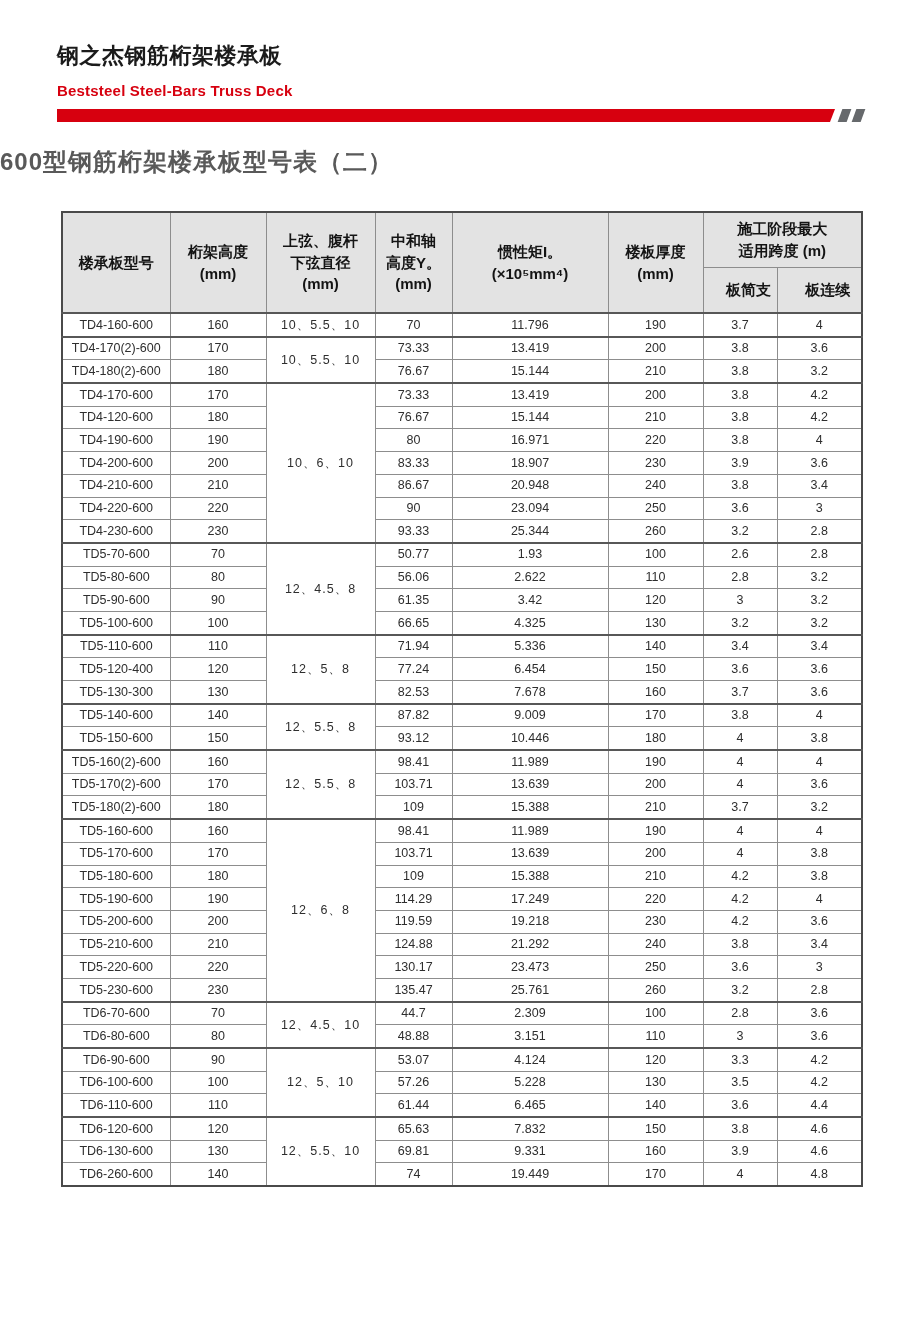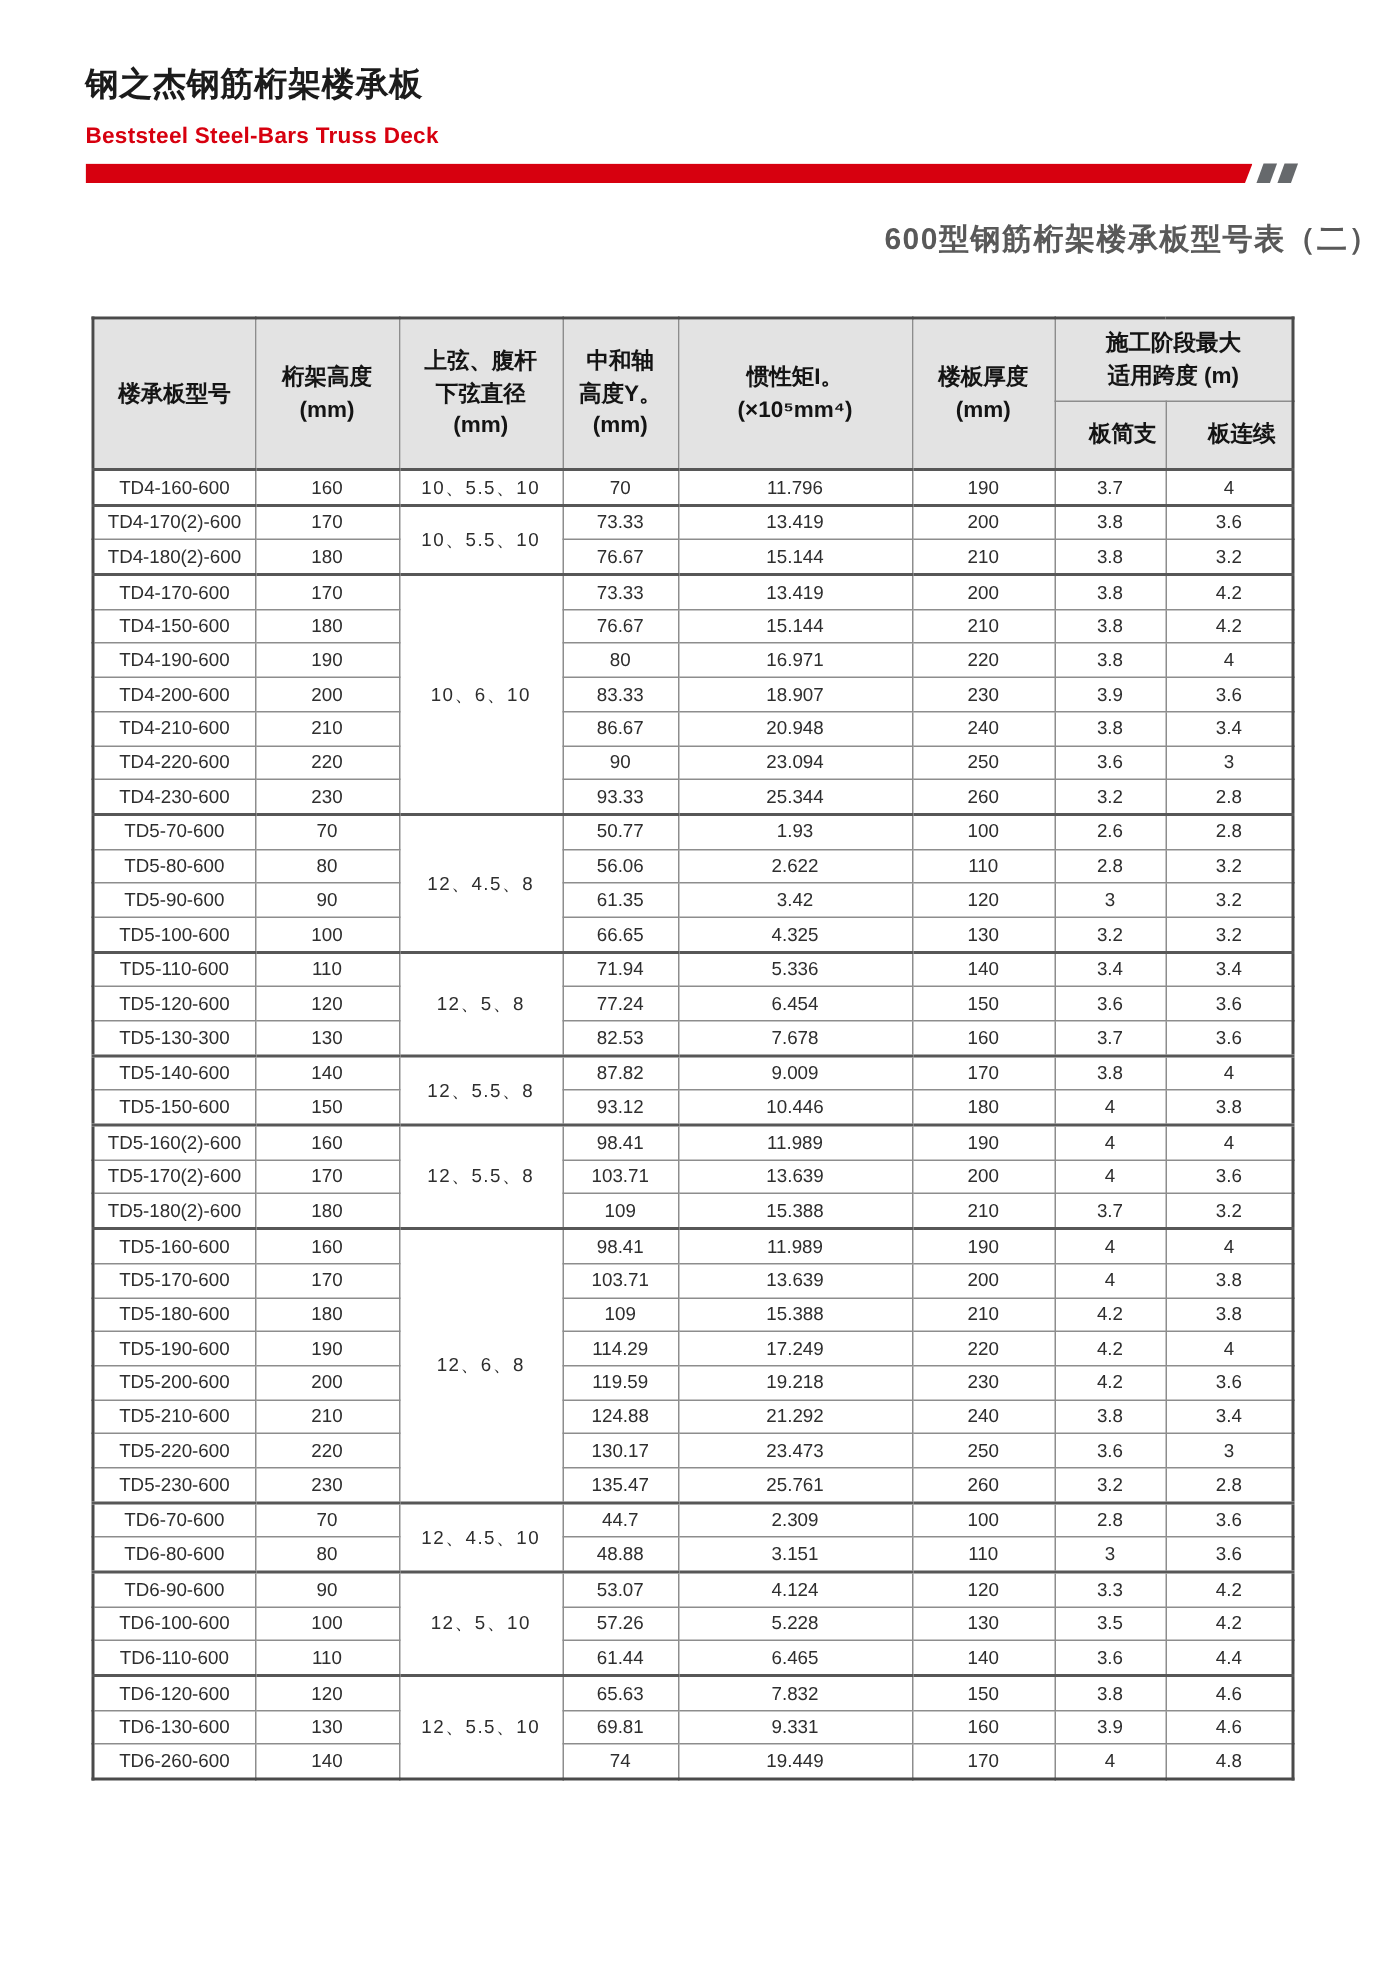--- a/index.html
+++ b/index.html
@@ -55,22 +55,22 @@
     margin-left: 5px;
     background: #66696c;
     transform: skewX(-20deg);
   }
   
   .page-title {
     position: absolute;
     left: 0;
     top: 146px;
     width: 100%;
-    text-align: right;
-    font-size: 20px;
+    text-align: left;
+    font-size: 24px;
     font-weight: bold;
     color: #595959;
     letter-spacing: 1px;
   }
   
   table.spec {
     position: absolute;
     left: 61px;
     top: 211px;
     width: 801px;
@@ -193,21 +193,21 @@
           <td>TD4-170-600</td>
           <td>170</td>
           <td class="dia-cell" rowspan="7">10、6、10</td>
           <td>73.33</td>
           <td>13.419</td>
           <td>200</td>
           <td>3.8</td>
           <td>4.2</td>
         </tr>
         <tr>
-          <td>TD4-150-600</td>
+          <td>TD4-120-600</td>
           <td>180</td>
           <td>76.67</td>
           <td>15.144</td>
           <td>210</td>
           <td>3.8</td>
           <td>4.2</td>
         </tr>
         <tr>
           <td>TD4-190-600</td>
           <td>190</td>
@@ -294,21 +294,21 @@
           <td>TD5-110-600</td>
           <td>110</td>
           <td class="dia-cell" rowspan="3">12、5、8</td>
           <td>71.94</td>
           <td>5.336</td>
           <td>140</td>
           <td>3.4</td>
           <td>3.4</td>
         </tr>
         <tr>
-          <td>TD5-120-600</td>
+          <td>TD5-120-400</td>
           <td>120</td>
           <td>77.24</td>
           <td>6.454</td>
           <td>150</td>
           <td>3.6</td>
           <td>3.6</td>
         </tr>
         <tr>
           <td>TD5-130-300</td>
           <td>130</td>

